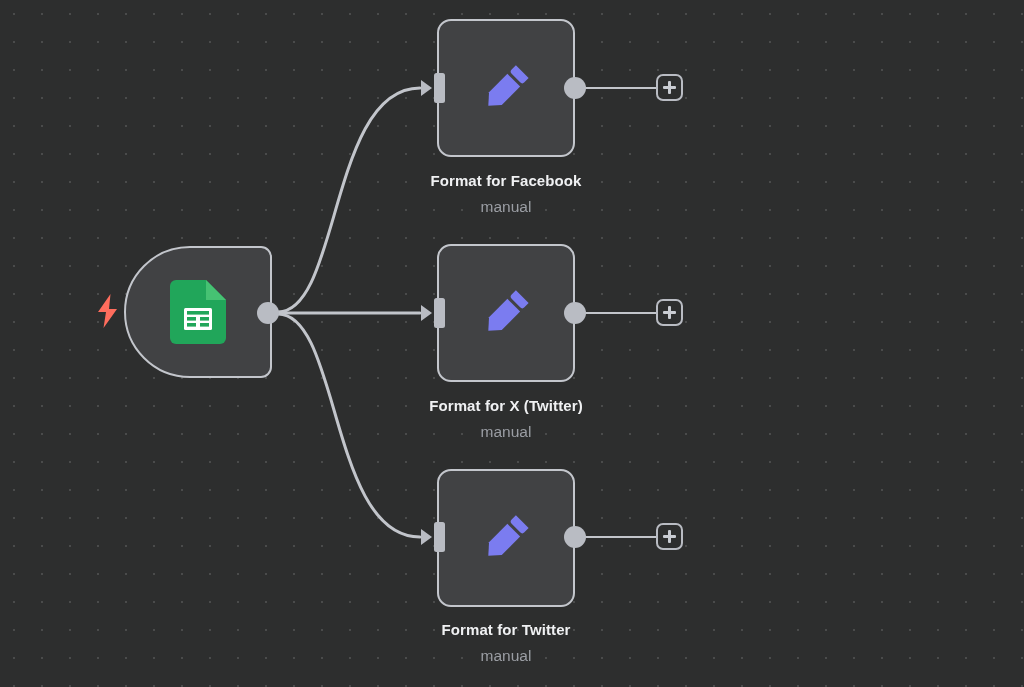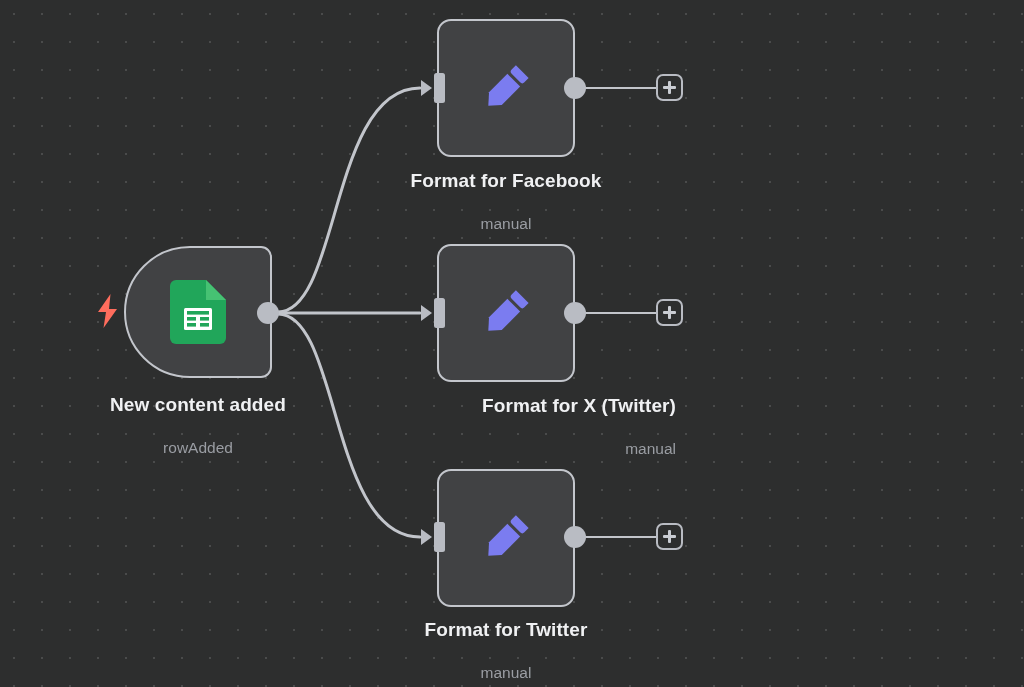--- a/index.html
+++ b/index.html
@@ -125,32 +125,32 @@
 
   
   .node-caption {
     position: absolute;
     text-align: center;
     width: 340px;
     pointer-events: none;
   }
   .node-title {
     color: #f0f1f3;
-    font-size: 19px;
+    font-size: 15px;
     font-weight: 600;
     letter-spacing: 0.1px;
     line-height: 25px;
     white-space: nowrap;
   }
   .node-sub {
     color: #9a9da3;
     font-size: 15.5px;
     font-weight: 400;
     line-height: 22px;
-    margin-top: 20px;
+    margin-top: 3px;
     white-space: nowrap;
   }
 
   
   .bolt {
     position: absolute;
     width: 22px;
     height: 34px;
   }
 
@@ -190,24 +190,20 @@
   </div>
 
   <span class="bolt" style="left:97px; top:294px;">
     <svg class="icon-svg" width="22" height="34" viewBox="0 0 22 34" aria-hidden="true">
       <path d="M13.5 0 L1 18 H9 L6.5 34 L20 15 H12 Z" fill="#ff6d5d"></path>
     </svg>
   </span>
 
   <span class="out-dot" style="left:257px; top:302px;"></span>
 
-  <div class="node-caption" style="left:28px; top:392px;">
-    <div class="node-title">New content added</div>
-    <div class="node-sub">rowAdded</div>
-  </div>
 
   <div class="node action" style="left:437px; top:19px;">
     <span class="icon-wrap">
       <svg class="icon-svg" width="70" height="70" viewBox="0 0 70 70" aria-hidden="true">
         <g transform="rotate(45 35 35)">
           <path d="M26 12 h18 v6 a3 3 0 0 1 -3 3 h-12 a3 3 0 0 1 -3 -3 z" fill="#7b7cf0"></path>
           <path d="M26 24 h18 v26 l-9 10 l-9 -10 z" fill="#7b7cf0"></path>
         </g>
       </svg>
     </span>
@@ -232,21 +228,21 @@
         </g>
       </svg>
     </span>
   </div>
   <span class="in-port" style="left:421px; top:298px;">
     <span class="tri"></span>
       <span class="bar"></span>
   </span>
   <span class="out-dot" style="left:564px; top:302px;"></span>
   <div class="plus-btn" style="left:656px; top:299px;"></div>
-  <div class="node-caption" style="left:336px; top:393px;text-align:right;">
+  <div class="node-caption" style="left:336px; top:393px;">
     <div class="node-title">Format for X (Twitter)</div>
     <div class="node-sub">manual</div>
   </div>
 
   <div class="node action" style="left:437px; top:469px;">
     <span class="icon-wrap">
       <svg class="icon-svg" width="70" height="70" viewBox="0 0 70 70" aria-hidden="true">
         <g transform="rotate(45 35 35)">
           <path d="M26 12 h18 v6 a3 3 0 0 1 -3 3 h-12 a3 3 0 0 1 -3 -3 z" fill="#7b7cf0"></path>
           <path d="M26 24 h18 v26 l-9 10 l-9 -10 z" fill="#7b7cf0"></path>

